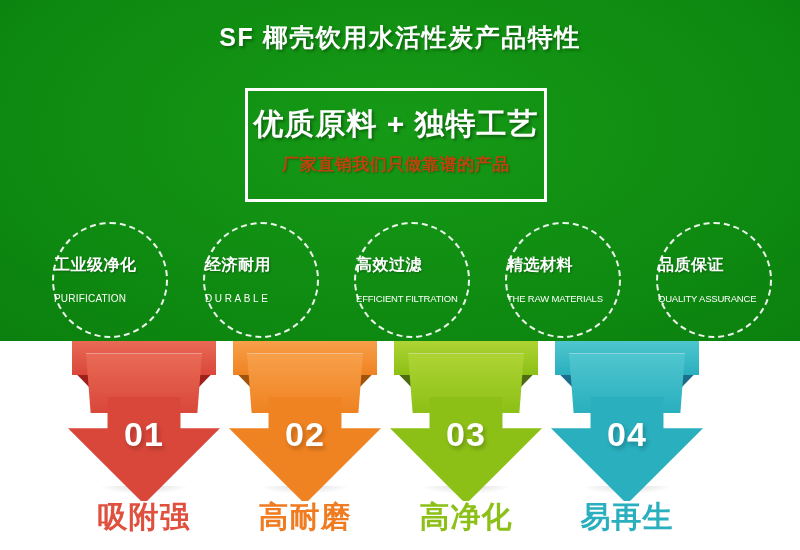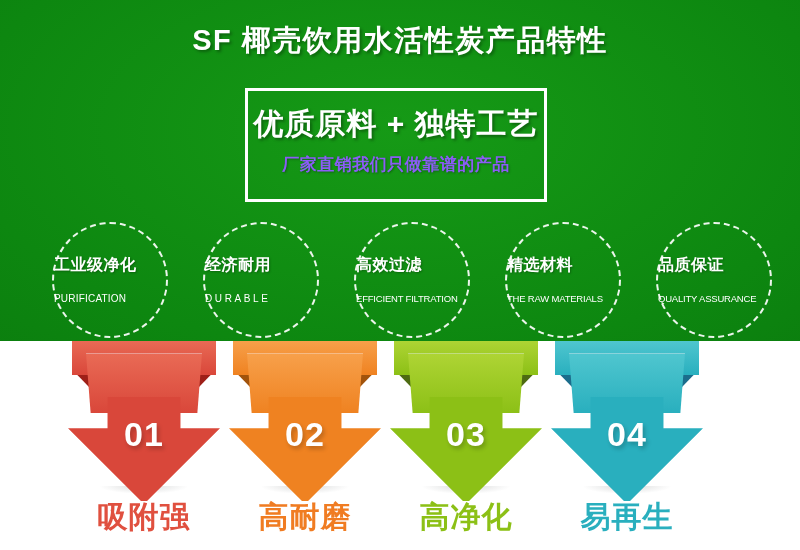--- a/index.html
+++ b/index.html
@@ -39,21 +39,21 @@
     pointer-events: none;
   }
 
   
   .main-title {
     position: absolute;
     left: 0; top: 21px;
     width: 800px;
     text-align: center;
     color: #ffffff;
-    font-size: 29px;
+    font-size: 25px;
     font-weight: bold;
     letter-spacing: 1.5px;
     text-shadow: 2px 2px 3px rgba(0,0,0,0.32);
     white-space: nowrap;
   }
 
   
   .hl-box {
     position: absolute;
     left: 245px; top: 88px;
@@ -71,21 +71,21 @@
     font-weight: bold;
     letter-spacing: 1px;
     text-shadow: 2px 2px 3px rgba(0,0,0,0.35);
     white-space: nowrap;
   }
   .hl-sub {
     position: absolute;
     left: 0; top: 62px;
     width: 100%;
     text-align: center;
-    color: #8b5cf6;
+    color: #c2410c;
     font-size: 17px;
     font-weight: bold;
     letter-spacing: 0.5px;
     text-shadow: 1px 1px 2px rgba(0,0,0,0.30);
     white-space: nowrap;
   }
 
   
   .circles {
     position: absolute;

